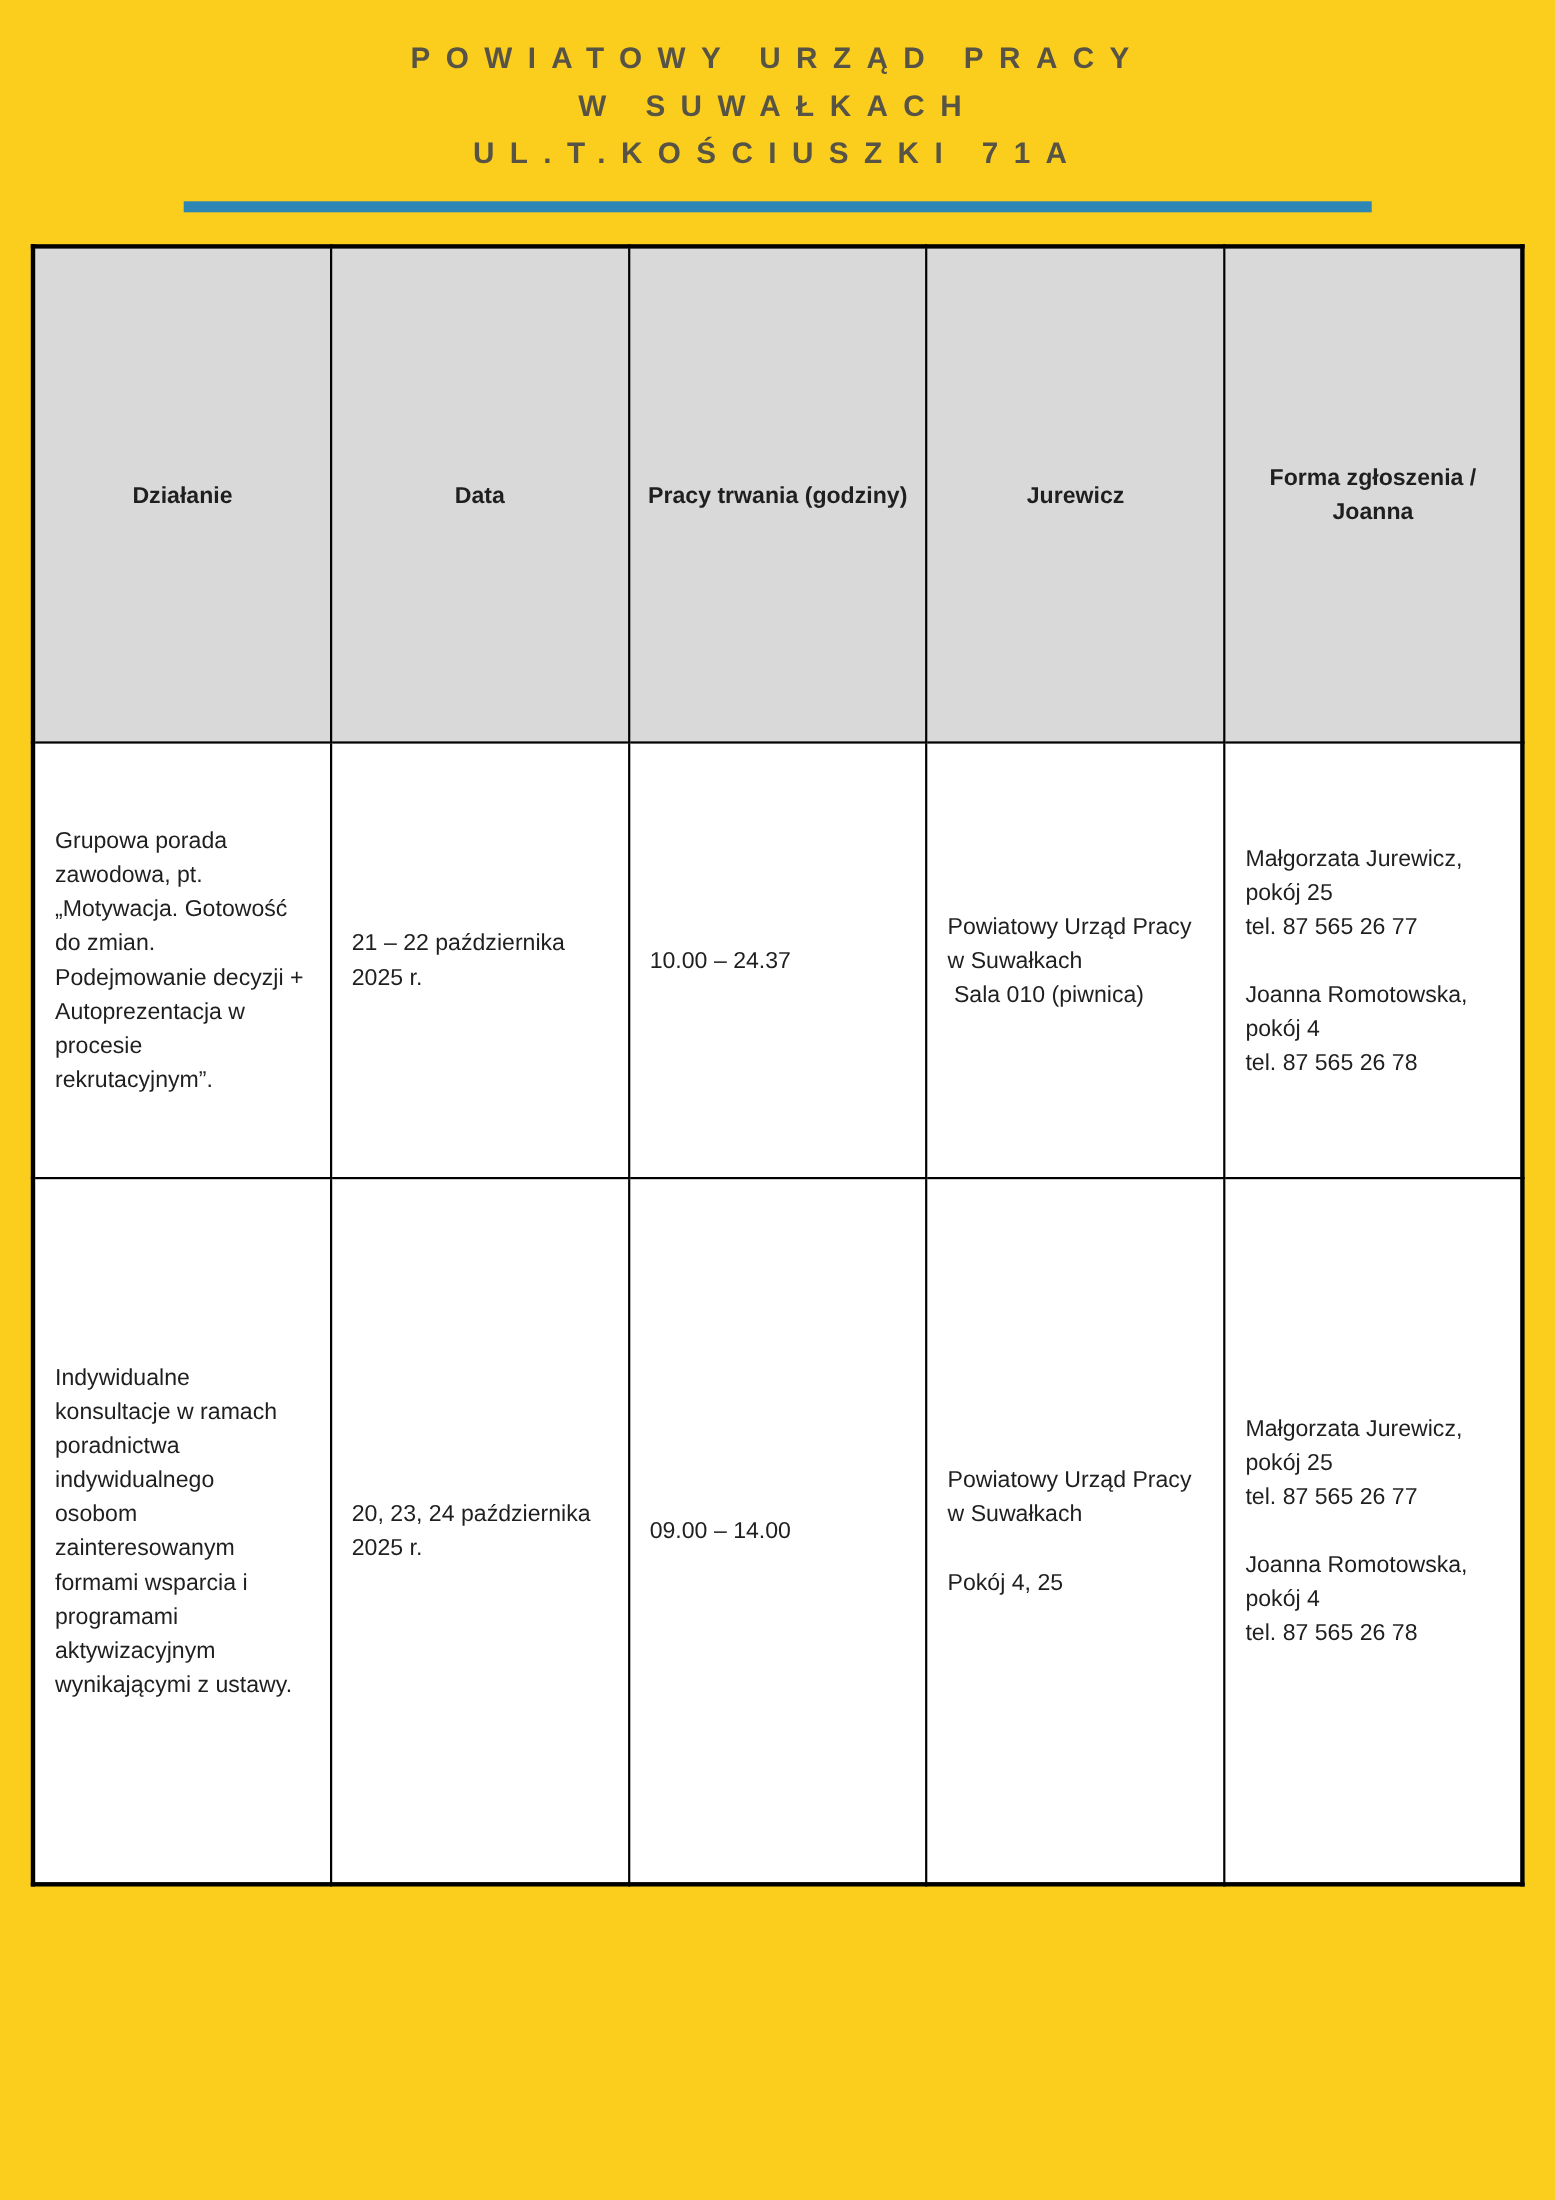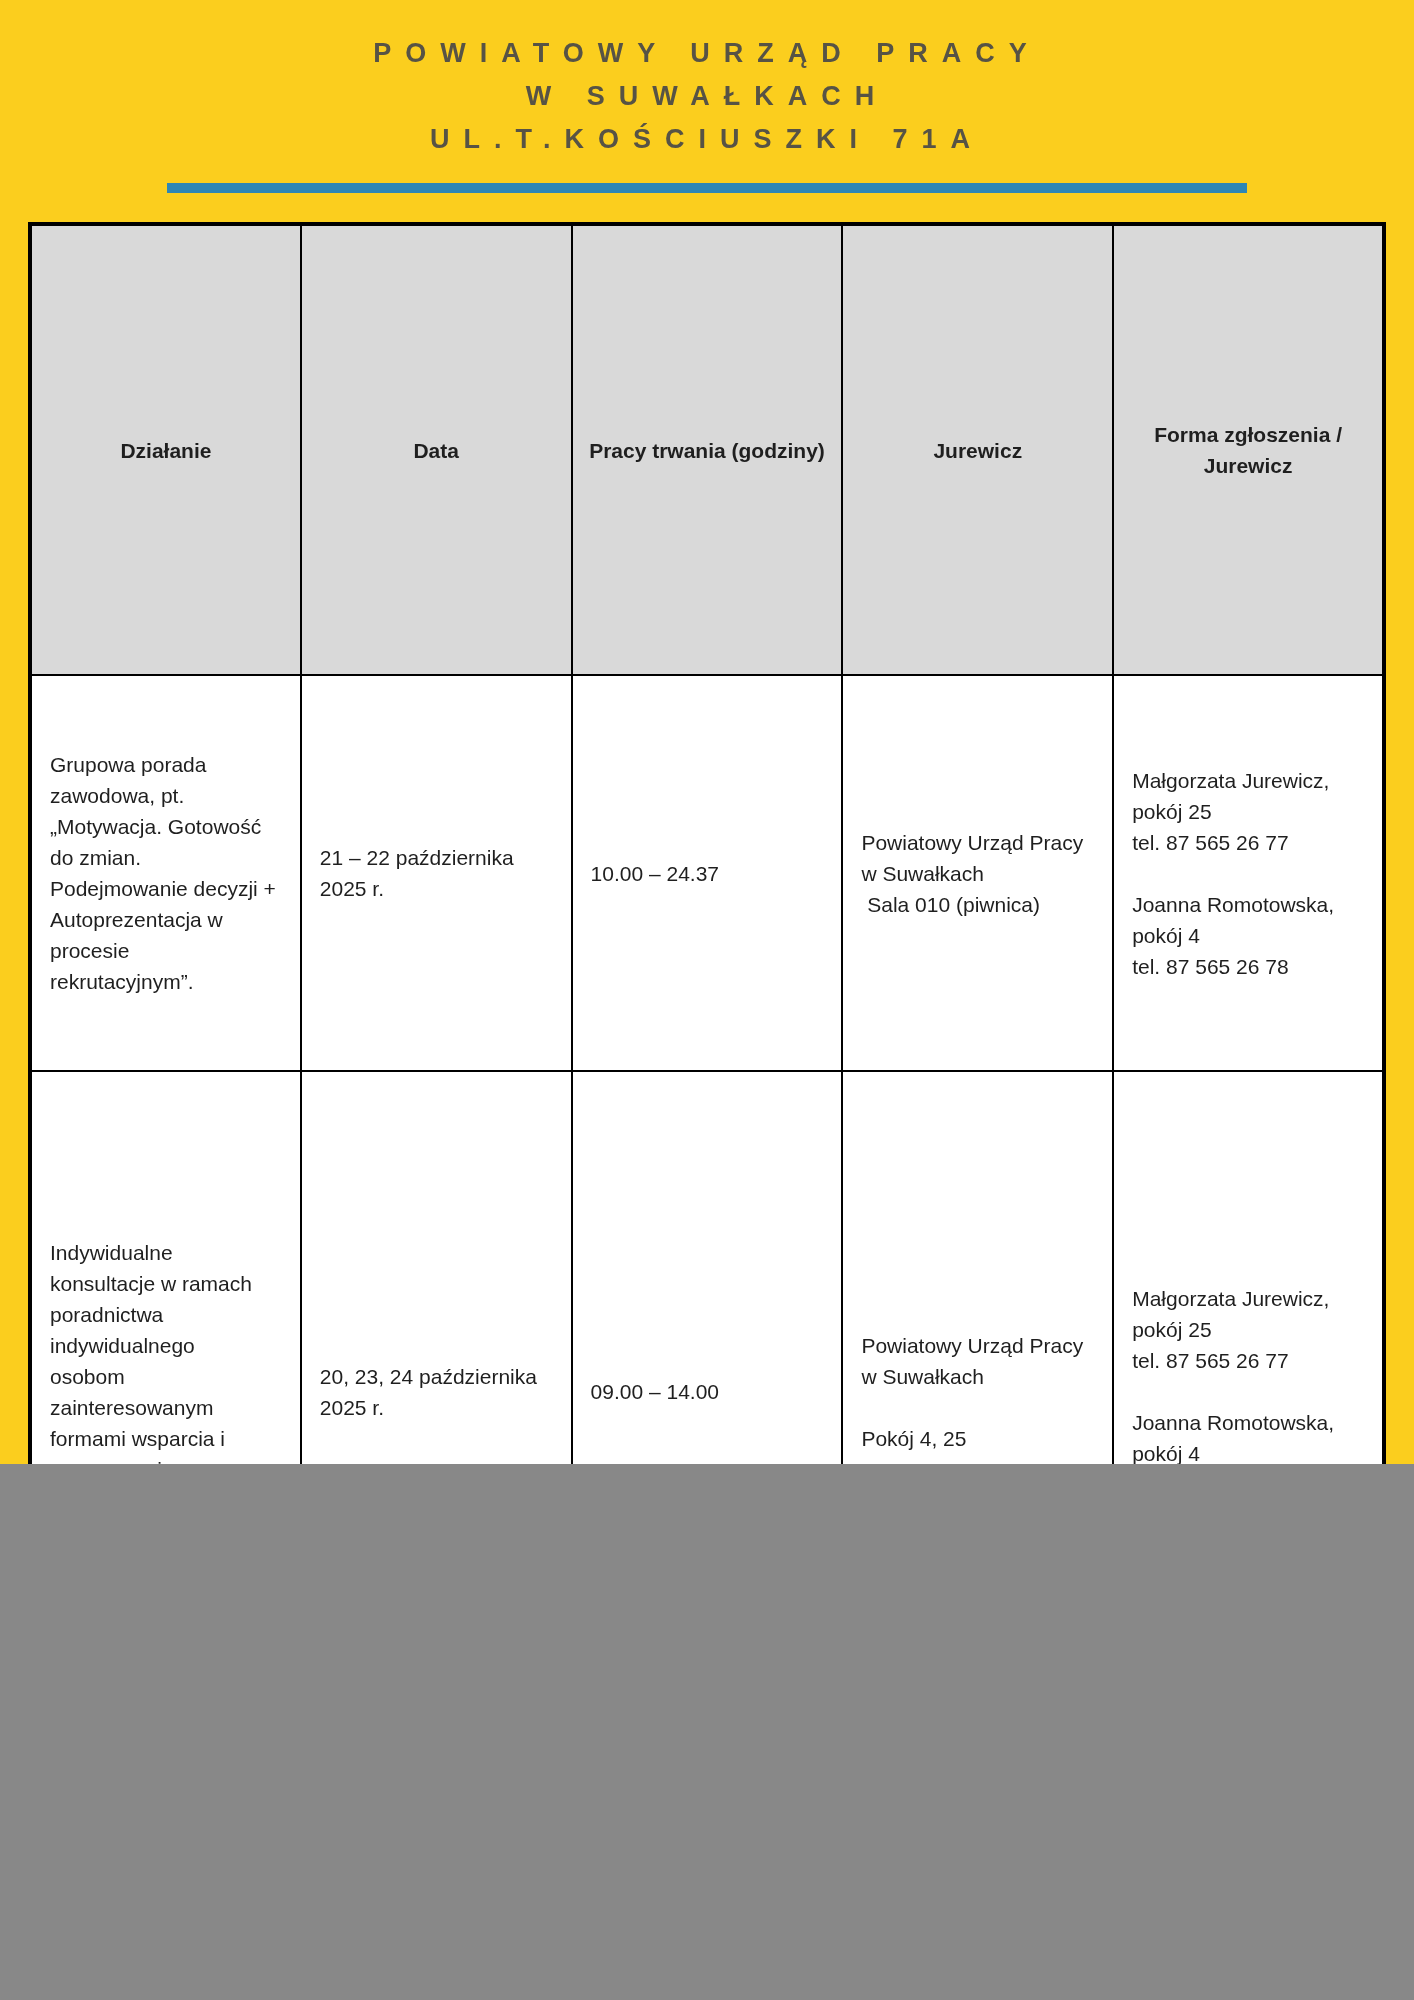--- a/index.html
+++ b/index.html
@@ -8,21 +8,21 @@
     --divider: #2E86B5;
     --table-header-bg: #D9D9D9;
     --cell-bg: #FFFFFF;
     --border: #000000;
     --body-text: #1F1F1F;
   }
   * { box-sizing: border-box; margin: 0; padding: 0; }
   html, body { background: #888; }
   .page {
     width: 1414px;
-    height: 1464px;
+    height: 2000px;
     margin: 0 auto;
     background: var(--page-bg, #FBCE1E);
     font-family: "Liberation Sans", "DejaVu Sans", sans-serif;
     overflow: hidden;
   }
   .org-header {
     padding-top: 32px;
     text-align: center;
     color: var(--header-text, #575345);
     font-weight: 700;
@@ -88,21 +88,21 @@
   <div class="divider"></div>
 
   <table class="events">
     <thead>
       <tr class="header-row">
         <th>Działanie</th>
         <th>Data</th>
         <th>Pracy trwania (godziny)</th>
         <th>Jurewicz</th>
         <th>Forma zgłoszenia /
-Jurewicz</th>
+Joanna</th>
       </tr>
     </thead>
     <tbody>
       <tr class="row-1">
         <td>Grupowa porada
 zawodowa, pt.
 „Motywacja. Gotowość
 do zmian.
 Podejmowanie decyzji +
 Autoprezentacja w

